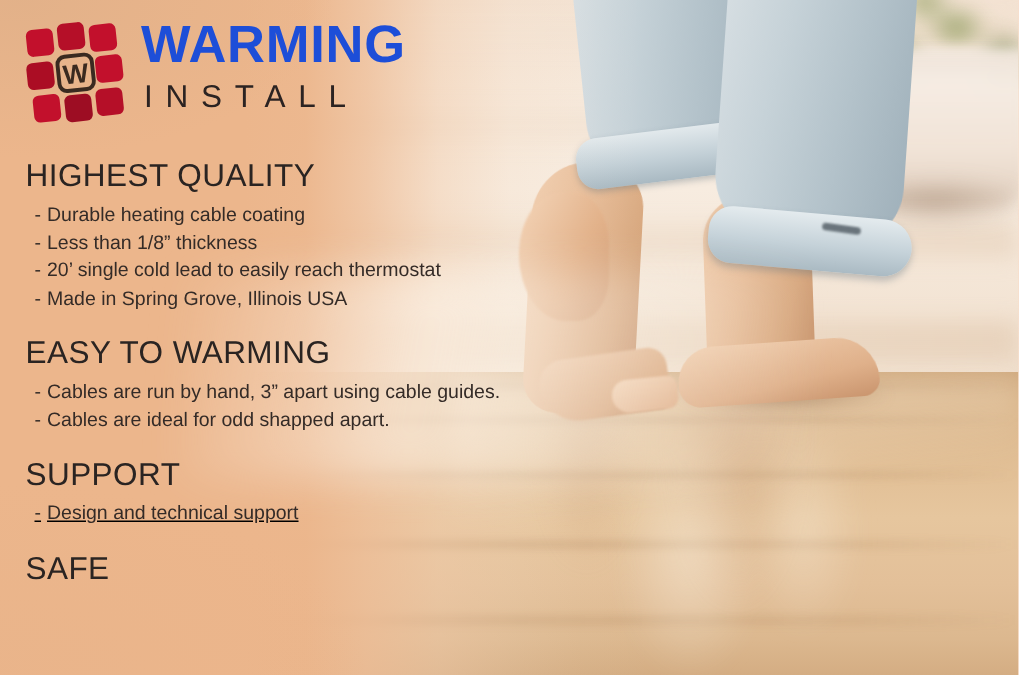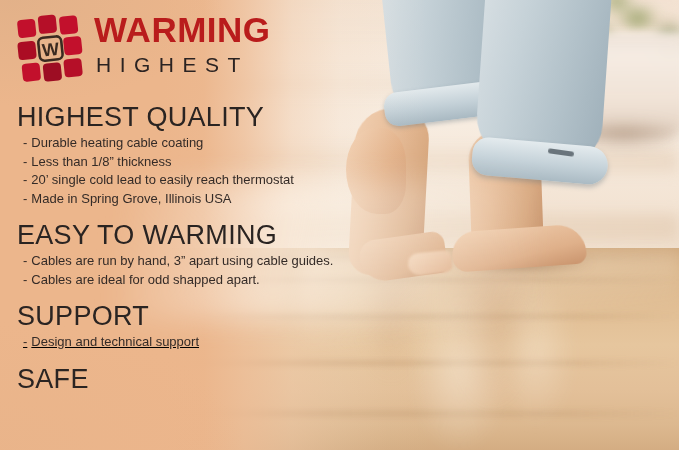--- a/index.html
+++ b/index.html
@@ -318,21 +318,21 @@
     position: absolute;
     left: 80px; top: 0;
     width: 172px;
   }
   .word-warming {
     font-family: "Liberation Sans", sans-serif;
     font-weight: 700;
     font-size: 35px;
     line-height: 40px;
     letter-spacing: .5px;
-    color: #b91c1c;
+    color: #1d4ed8;
     white-space: nowrap;
   }
   .word-systems {
     font-family: "Liberation Sans", sans-serif;
     font-weight: 400;
     font-size: 21px;
     line-height: 26px;
     letter-spacing: 8.5px;
     color: #2b2322;
     white-space: nowrap;
@@ -346,21 +346,21 @@
     left: 14px; top: 104px;
     width: 400px;
     z-index: 12;
   }
   .feature-block { margin-bottom: 13px; }
   .feature-block:last-child { margin-bottom: 2px; }
 
   .feature-heading {
     font-family: "Liberation Sans", sans-serif;
     font-weight: 400;
-    font-size: 27px;
+    font-size: 21px;
     line-height: 27px;
     letter-spacing: .3px;
     color: #2a2422;
     margin: 0 0 3px 3px;
     white-space: nowrap;
   }
   .feature-list {
     list-style: none;
     margin: 0;
     padding: 0;
@@ -448,21 +448,21 @@
           <rect x="27" y="51" width="18" height="18" rx="4" fill="#9d0d23"></rect>
           <rect x="48" y="49" width="18" height="18" rx="4" fill="#b50f28"></rect>
 
           <rect x="25" y="25" width="23" height="23" rx="5" fill="none" stroke="#3a2a20" stroke-width="2.6"></rect>
           <text x="36.5" y="43.5" text-anchor="middle" font-family="Liberation Sans, sans-serif" font-size="18" font-weight="700" fill="#3a2a20">W</text>
         </g>
       </svg>
     </div>
     <div class="logo-wordmark">
       <div class="word-warming">WARMING</div>
-      <div class="word-systems">HIGHEST</div>
+      <div class="word-systems">INSTALL</div>
     </div>
   </div>
 
   <div class="features">
 
     <div class="feature-block" id="block-highest">
       <h2 class="feature-heading">HIGHEST QUALITY</h2>
       <ul class="feature-list">
         <li class="feature-item"><span class="dash">-</span><span>Durable heating cable coating</span></li>
         <li class="feature-item"><span class="dash">-</span><span>Less than 1/8” thickness</span></li>

